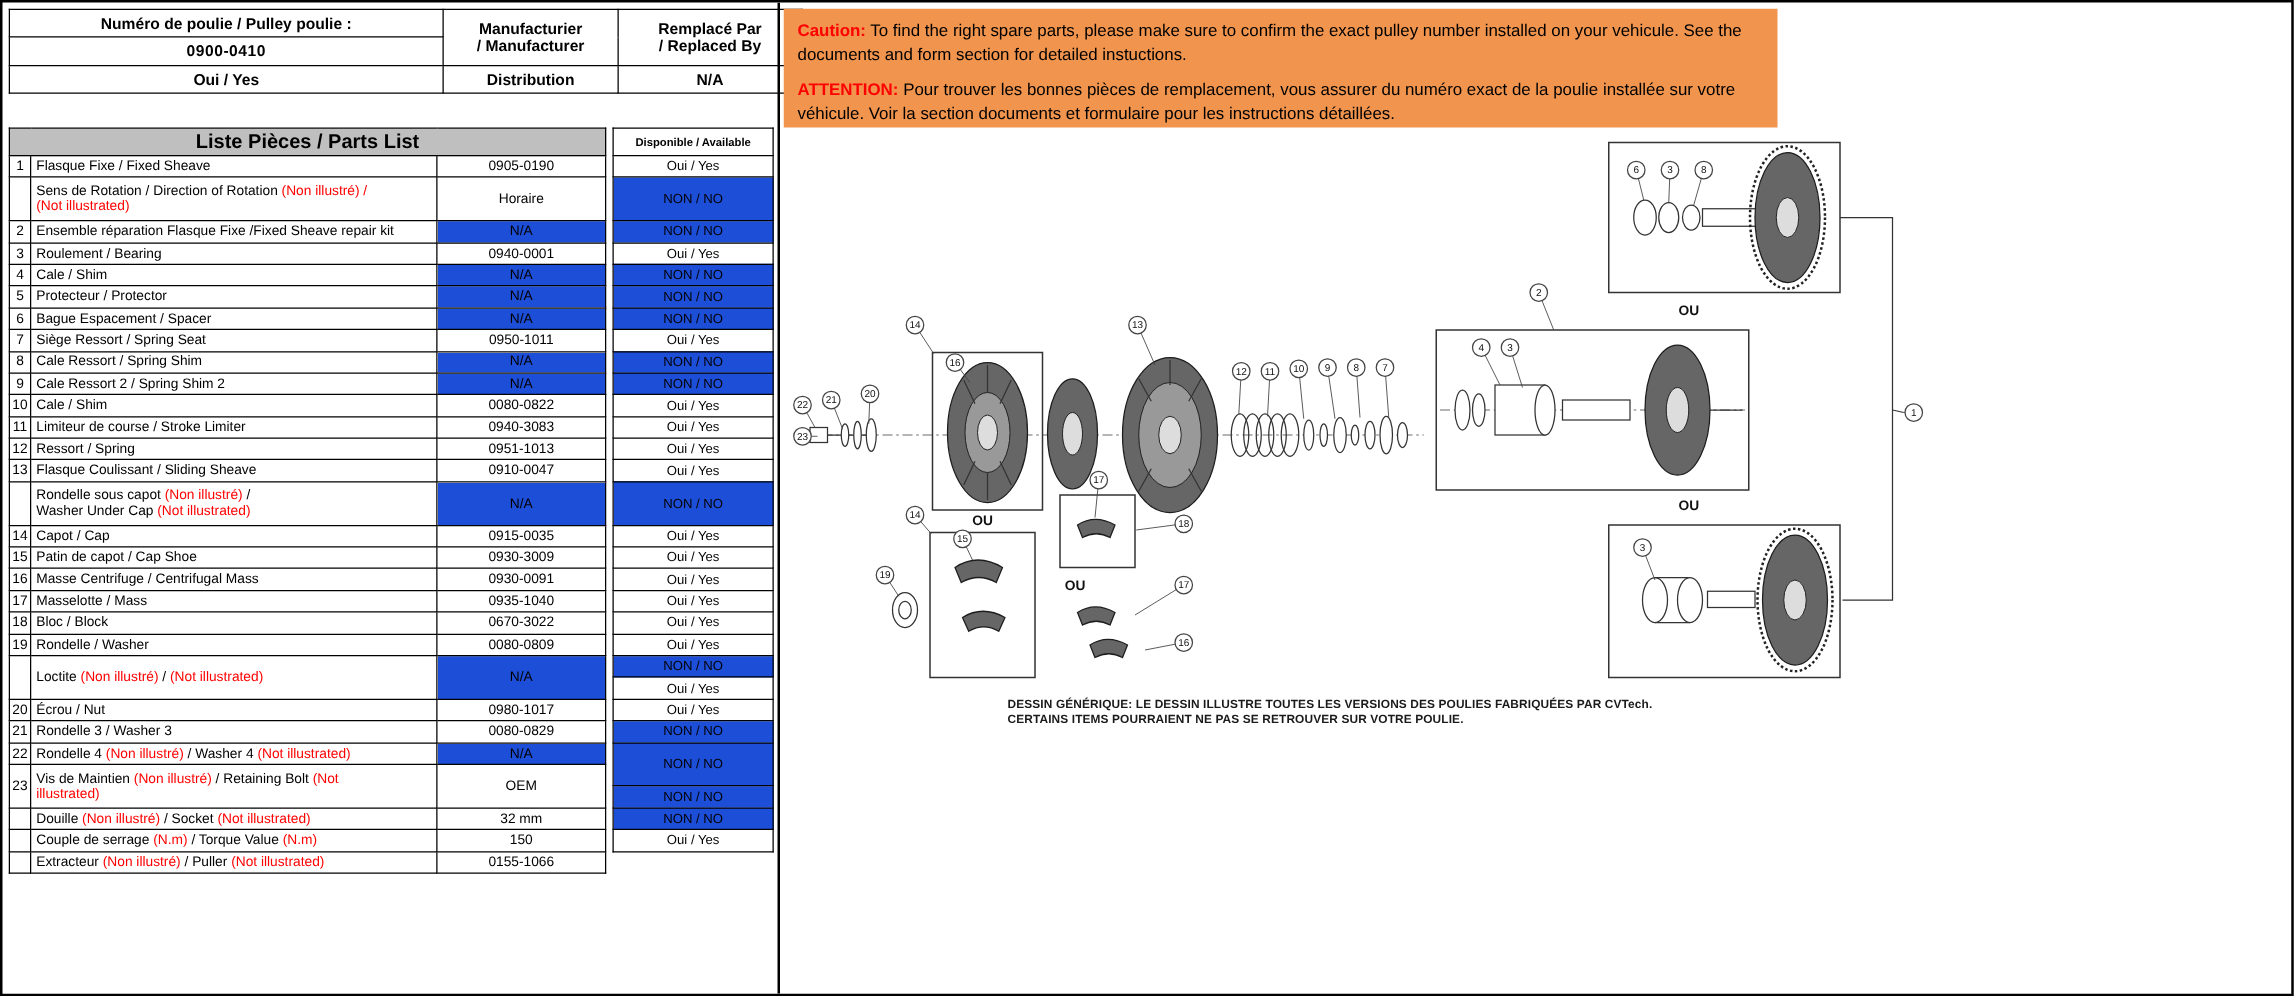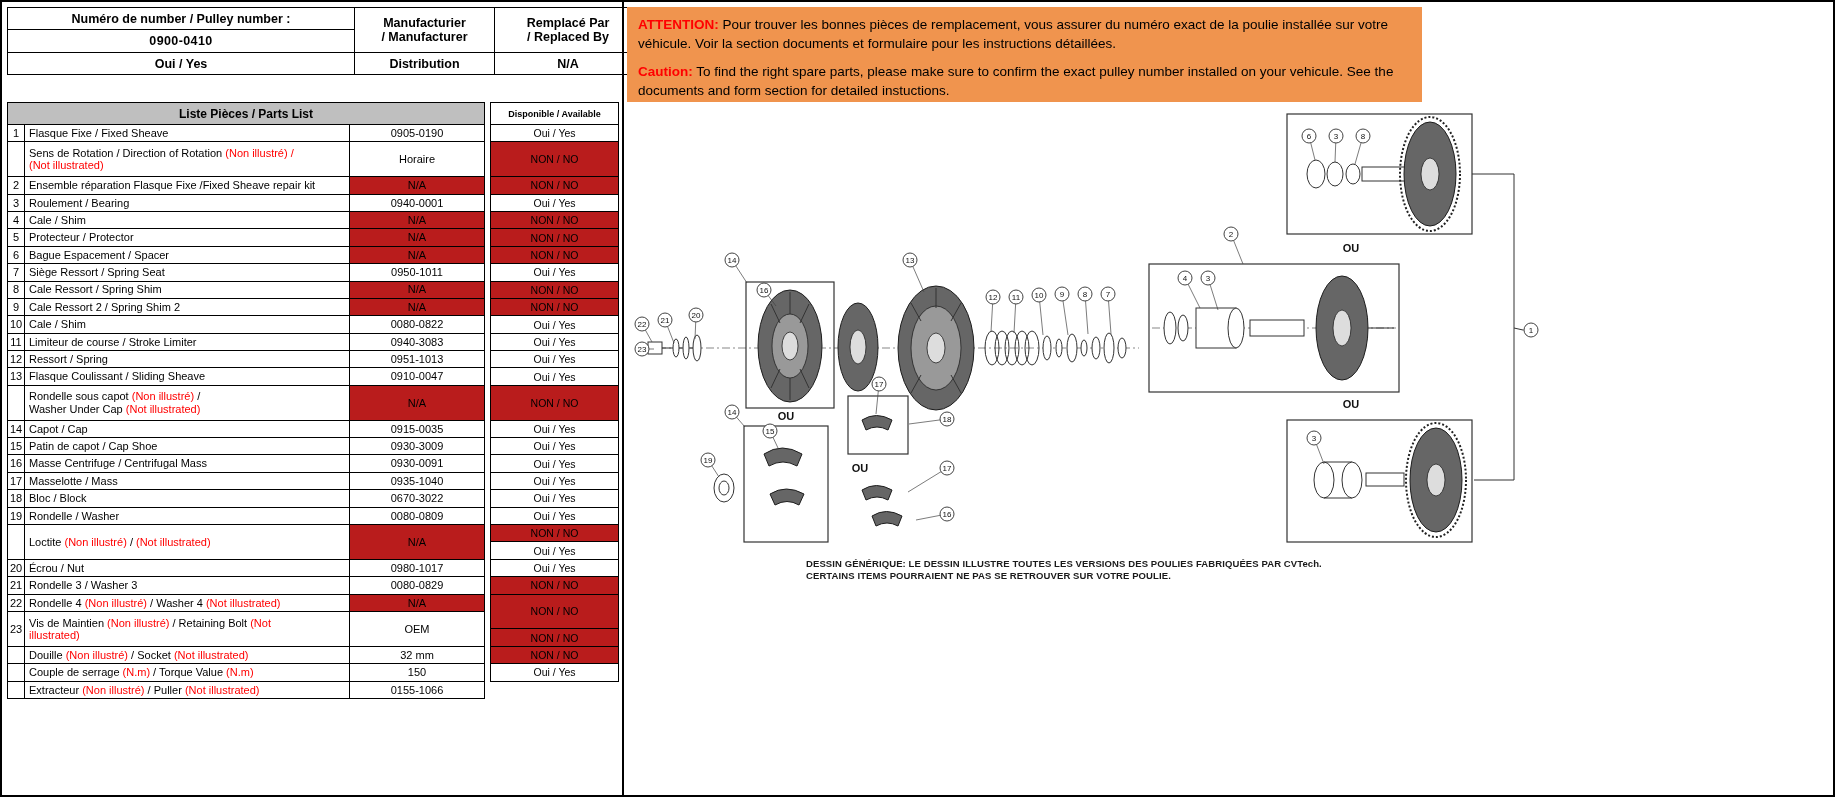--- a/index.html
+++ b/index.html
@@ -12,29 +12,29 @@
   .hdr .r1 td { height: 22px; }
   .hdr .r2 td { height: 23px; }
   .hdr .r3 td { height: 22px; }
   .bold { font-weight: bold; }
   .teal-cell { background: #1B7693; color: #fff; font-weight: bold; font-size: 13px; letter-spacing: .4px; }
   .lblue { background: #DAEEF3; }
   .tealtext { color: #1B7693; font-size: 13px; }
 
   
   .parts-main { position: absolute; left: 5px; top: 100px; border-collapse: collapse; table-layout: fixed; width: 477px; }
-  .parts-title { background: #BFBFBF; border: 1px solid #000; font-size: 12px; font-weight: bold; height: 22px; text-align: center; margin-top: 17px; }
+  .parts-title { background: #BFBFBF; border: 1px solid #000; font-size: 16px; font-weight: bold; height: 22px; text-align: center; margin-top: 17px; }
   .parts-main td { border: 1px solid #000; font-size: 11px; line-height: 12.5px; vertical-align: middle; color: #000; overflow: hidden; }
   .c-num { text-align: center; font-size: 10.5px; padding: 0 1px; }
   .c-name { text-align: left; padding: 0 4px; }
   .c-part { text-align: center; }
   .parts-avail { position: absolute; left: 488px; top: 100px; border-collapse: collapse; table-layout: fixed; width: 129px; }
   .avail-title { border: 1px solid #000; font-size: 9px; font-weight: bold; height: 22px; text-align: center; background: #fff; }
   .parts-avail td { border: 1px solid #000; font-size: 10.5px; text-align: center; vertical-align: middle; color: #000; }
-  .pinkbg { background: #b91c1c; }
+  .pinkbg { background: #1d4ed8; }
   .red { color: #FF0000; }
 
   
   .divider { position: absolute; left: 620px; top: 0; width: 2px; height: 793px; background: #000; }
   .banner { position: absolute; left: 625px; top: 5px; width: 795px; height: 95px; background: #F0944E; padding: 8px 11px; font-size: 13.5px; line-height: 19px; color: #000; }
   .banner p { margin: 0 0 9px 0; }
   .warn { color: #FF0000; font-weight: bold; }
 
   #diagram { position: absolute; left: 622px; top: 100px; }
   .notes { position: absolute; left: 804px; top: 556px; font-size: 9.5px; font-weight: bold; line-height: 11.5px; color: #1a1a1a; letter-spacing: .1px; }
@@ -54,21 +54,21 @@
   .teeth { fill: none; stroke: #222; stroke-width: 2; stroke-dasharray: 2 2; }
 </style>
 </head>
 <body>
 
 <div class="page">
 
   <table class="hdr">
     <tbody>
         <tr class="r1">
-      <td class="bold" style="width:347px">Numéro de number / Pulley number :</td>
+      <td class="bold" style="width:347px">Numéro de poulie / Pulley poulie :</td>
       <td class="bold" style="width:140px" rowspan="2">
         <div>Manufacturier</div>
         <div>/ Manufacturer</div>
       </td>
       <td class="bold" style="width:147px" rowspan="2">
         <div>Remplacé Par</div>
         <div>/ Replaced By</div>
       </td>
     </tr>
     <tr class="r2">
@@ -335,22 +335,22 @@
         </tr>
         <tr style="height: 17.4px;">
           <td class="c-avail">Oui / Yes</td>
         </tr>
       </tbody>
   </table>
 
   <div class="divider"></div>
 
   <div class="banner">
+    <p><span class="warn">Caution:</span><span> To find the right spare parts, please make sure to confirm the exact pulley number installed on your vehicule. See the documents and form section for detailed instuctions.</span></p>
     <p><span class="warn">ATTENTION:</span><span> Pour trouver les bonnes pièces de remplacement, vous assurer du numéro exact de la poulie installée sur votre véhicule. Voir la section documents et formulaire pour les instructions détaillées.</span></p>
-    <p><span class="warn">Caution:</span><span> To find the right spare parts, please make sure to confirm the exact pulley number installed on your vehicule. See the documents and form section for detailed instuctions.</span></p>
   </div>
 
   <svg id="diagram" width="1211" height="585" viewBox="0 0 1211 585">
     <g>
 
       <line class="cl" x1="18" y1="246" x2="515" y2="246"></line>
       <line class="cl" x1="528" y1="226" x2="772" y2="226"></line>
 
       <rect class="p" x="24" y="240" width="14" height="12"></rect>
       <line class="wire" x1="38" y1="246" x2="74" y2="246"></line>

